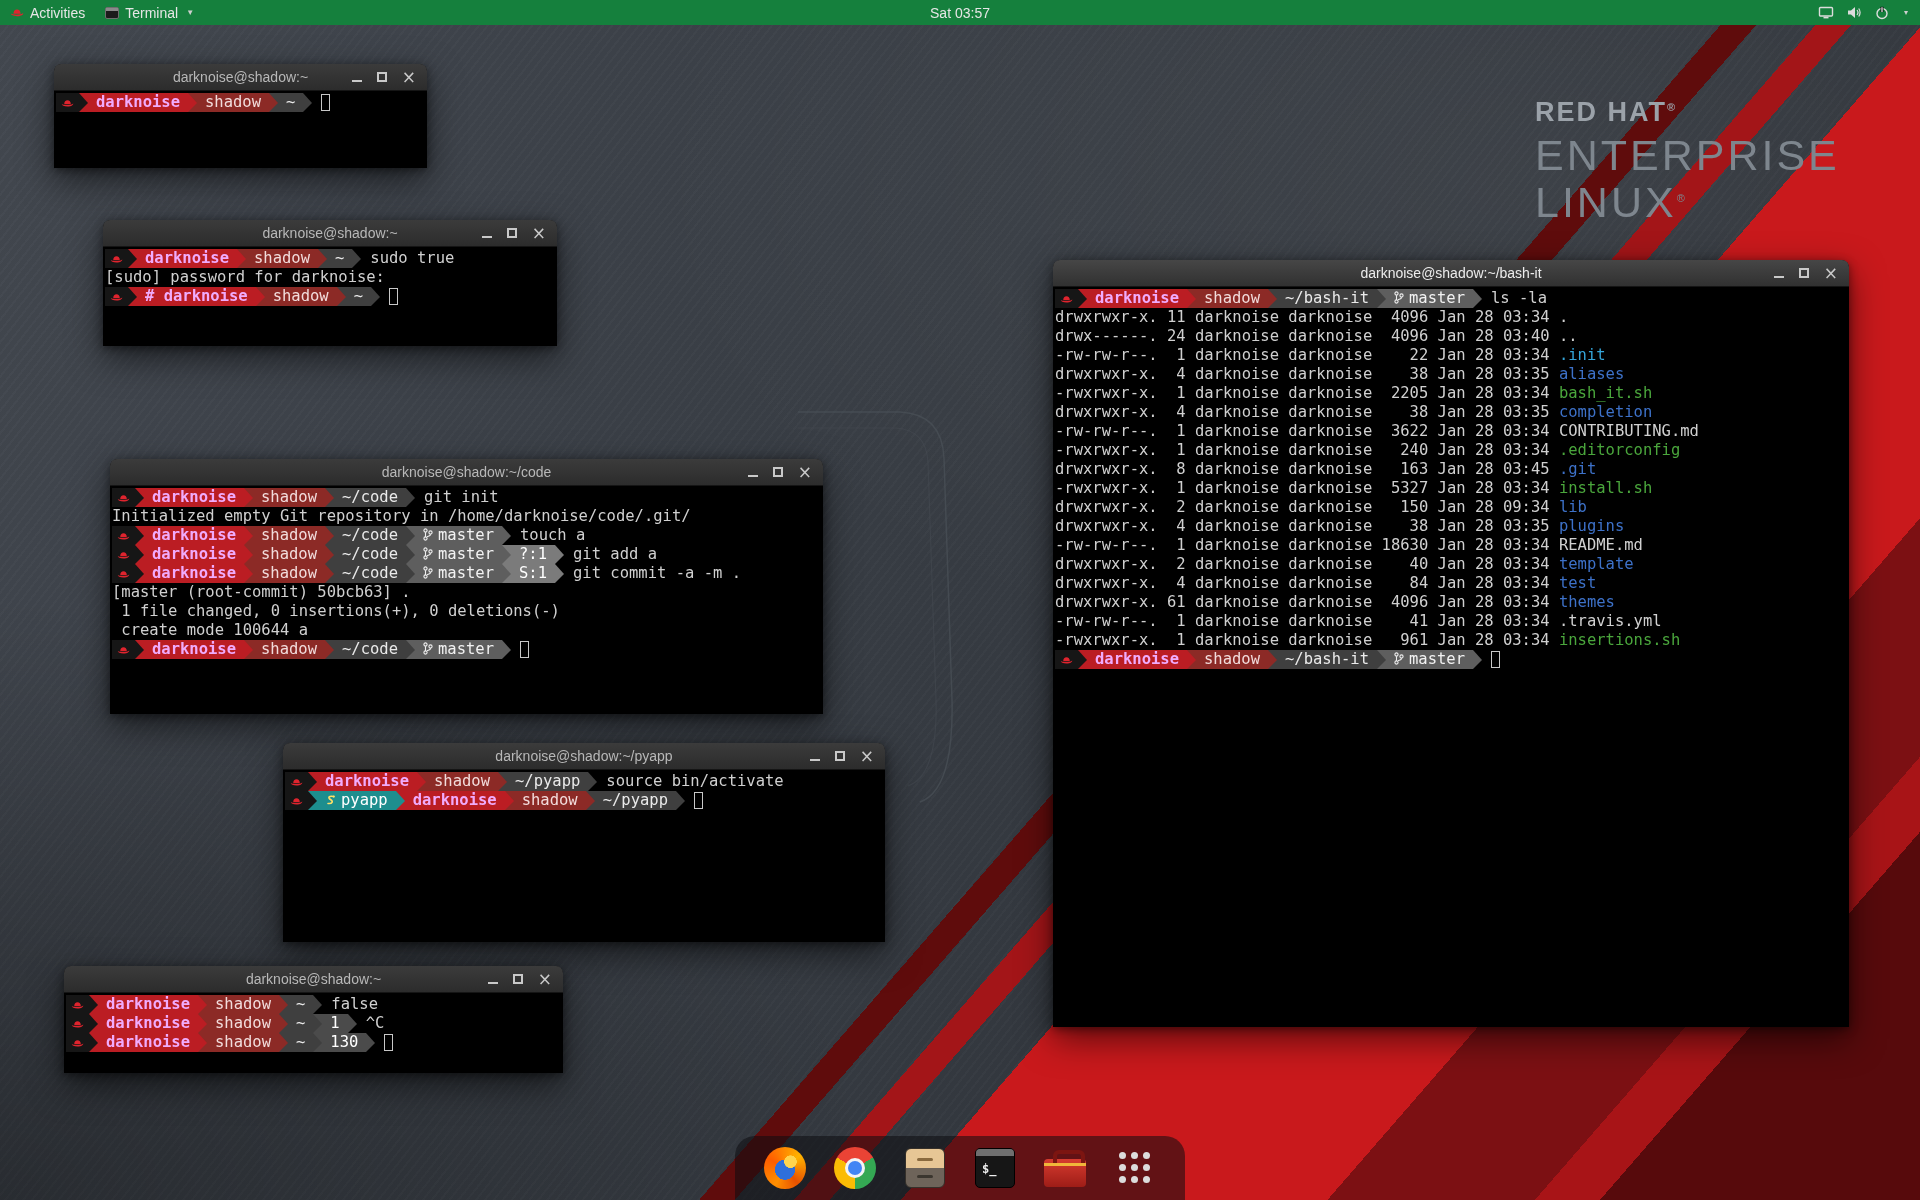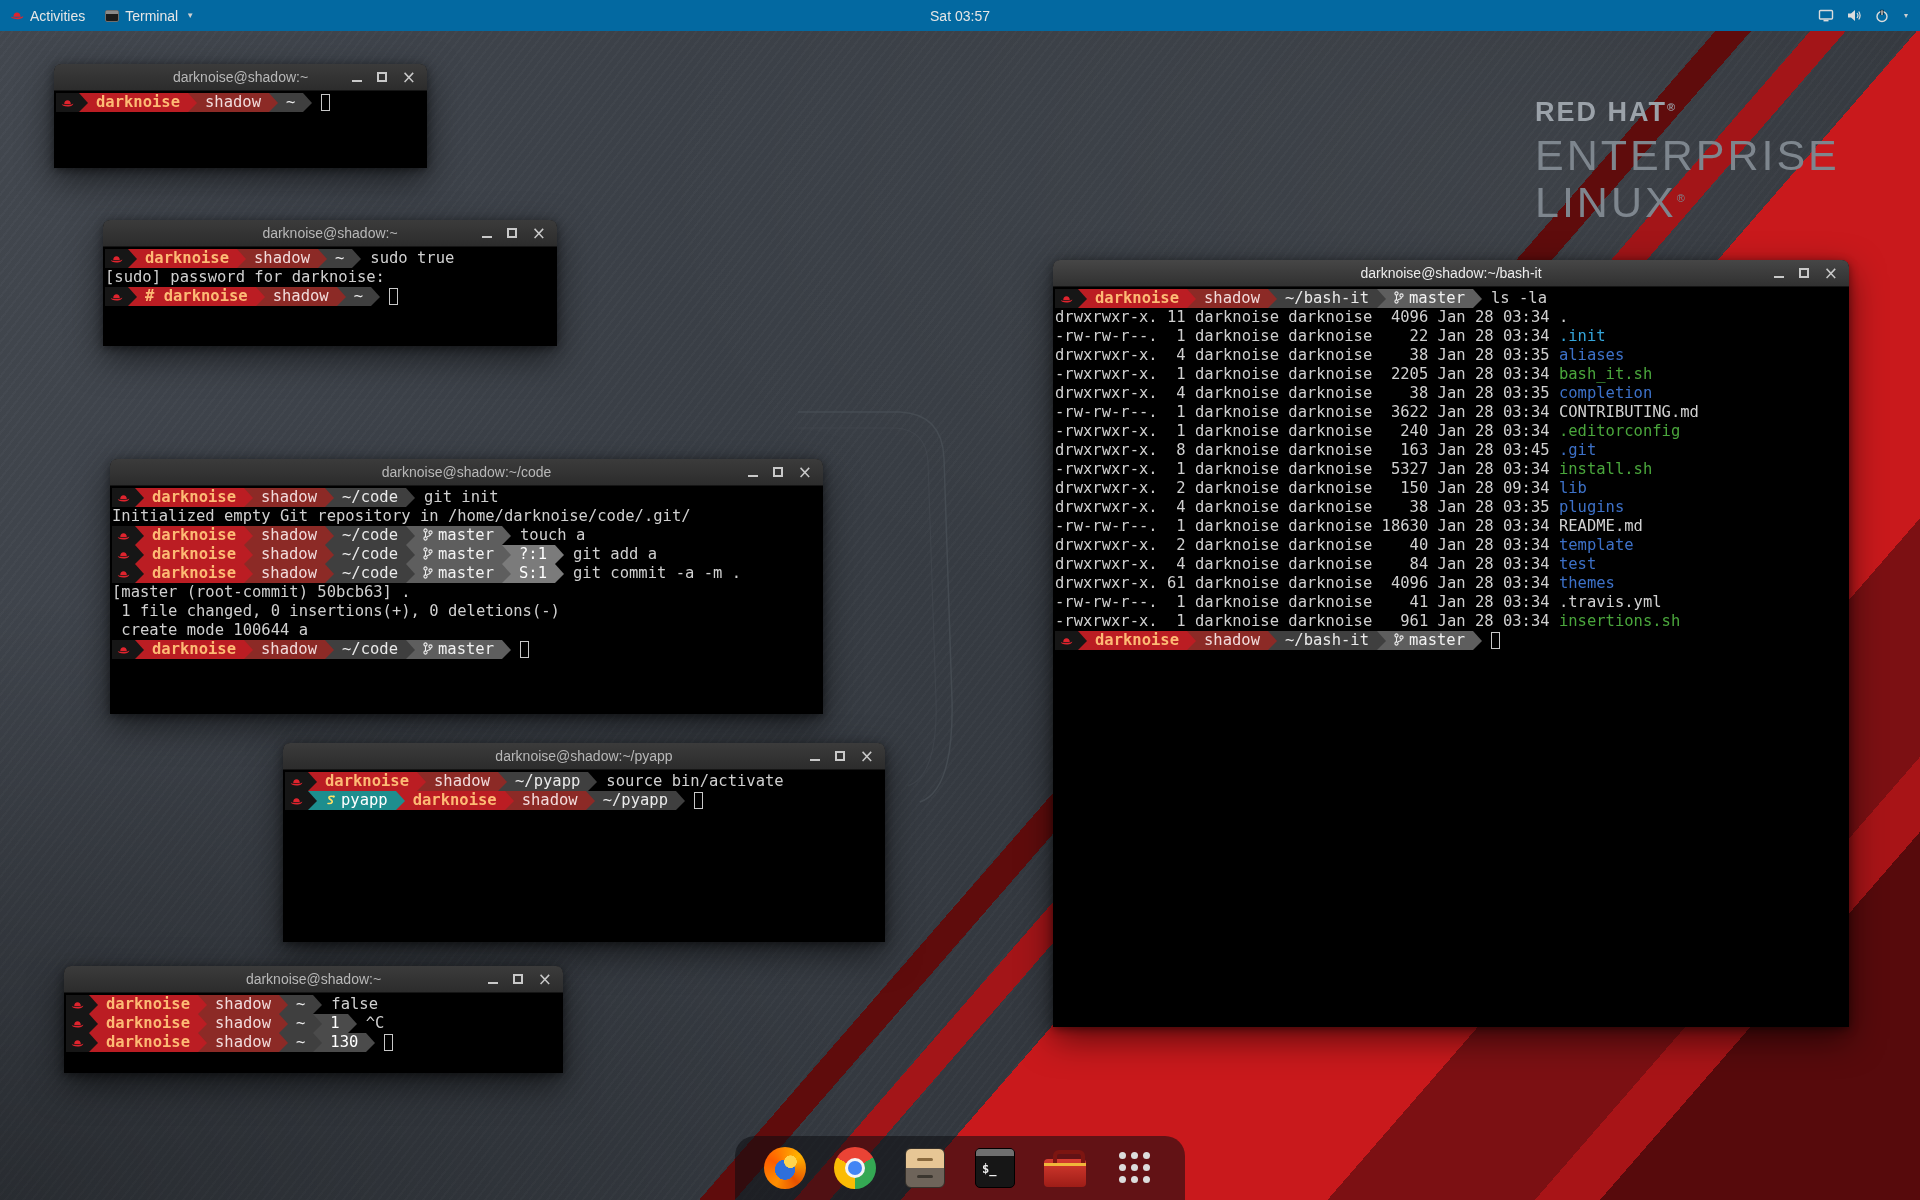--- a/index.html
+++ b/index.html
@@ -18,21 +18,21 @@
       transparent 60% 62%,
       #a31518 62% 63.2%,
       transparent 63.2% 65.6%,
       #c9191c 65.6% 80%,
       #7c1013 80% 87%,
       #a81417 87% 89.2%,
       #570a0c 89.2% 100%);}
   .wall-lines{position:absolute;left:0;top:0;z-index:1;pointer-events:none}
 
   
-  .topbar{position:absolute;top:0;left:0;right:0;height:31px;background:#0369a1;color:#e6e6e6;
+  .topbar{position:absolute;top:0;left:0;right:0;height:25px;background:#15803d;color:#e6e6e6;
     display:flex;align-items:center;z-index:60;font-size:14px}
   .tb-item{display:flex;align-items:center;gap:6px;height:100%;padding:0 10px;cursor:pointer}
   .tb-fedora svg{display:block}
   .tb-caret{font-size:8px;color:#cfcfcf;margin-left:2px}
   .tb-term-ico{width:14px;height:12px;background:#1b1b1b;border:1px solid #6e6e6e;border-radius:2px;position:relative}
   .tb-term-ico::before{content:'';position:absolute;top:0;left:0;right:0;height:3px;background:#8a8a8a}
   .tb-clock{position:absolute;left:50%;transform:translateX(-50%);cursor:pointer}
   .tb-right{margin-left:auto;display:flex;align-items:center;gap:13px;padding-right:12px;height:100%;cursor:pointer}
   .tb-right svg{display:block}
 
@@ -55,21 +55,21 @@
   .wbtn{cursor:pointer;display:inline-block}
   .bmin{width:10px;height:9px;border-bottom:2px solid #c9c9c9}
   .bmax{width:10px;height:10px;border:2px solid #c9c9c9}
   .bclose{font-size:17px;line-height:14px;font-family:"DejaVu Sans",sans-serif}
   .term{position:absolute;top:27px;left:0;right:0;bottom:0;background:#000;padding:2px 2px;overflow:hidden;
     font-family:"DejaVu Sans Mono",monospace;font-size:15.5px;color:var(--terminal-fg,#d0d0d0)}
   .tline{white-space:pre;height:19px;line-height:19px}
   .plseg{display:inline-block;height:19px;line-height:19px;padding:0 8px;vertical-align:top}
   .seg-hat{padding:0 5px}
   .plseg svg{vertical-align:-1px}
-  .seg-user{color:#fdba74;font-weight:bold}
+  .seg-user{color:#f0abfc;font-weight:bold}
   .seg-host{color:#f2dcdc}
   .seg-path{color:#eaeaea}
   .seg-git{color:#f2f2f2}
   .seg-gitst{color:#ffffff}
   .seg-exit{color:#ffffff}
   .seg-venv{color:#ffffff}
   .segicon{margin-right:5px}
   .plarrow{display:inline-block;width:9px;height:19px;vertical-align:top;position:relative;overflow:hidden}
   .plarrow i{position:absolute;left:0;top:0;width:0;height:0;
     border-top:10px solid transparent;border-bottom:9px solid transparent;border-left:9px solid transparent;display:block}
@@ -280,20 +280,21 @@
           <div class="tline"><span class="plseg seg-hat" style="background: rgb(22, 22, 22);"><svg width="13" height="10" viewBox="0 0 13 10">
                 <path d="M3.2 6.2 C3.2 3.6 4.6 2.2 6.5 2.2 C8.4 2.2 9.8 3.6 9.8 6.2 Z" fill="#e0242e"></path>
                 <path d="M0.8 6.0 C2.5 7.4 10.5 7.4 12.2 5.4 C12.6 6.8 10.4 8.4 6.5 8.4 C3.0 8.4 0.9 7.2 0.8 6.0 Z" fill="#e0242e"></path>
               </svg></span><span class="plarrow" style="background: rgb(187, 29, 35);"><i style="border-left-color: rgb(22, 22, 22);"></i></span><span class="plseg seg-user" style="background: rgb(187, 29, 35);">darknoise</span><span class="plarrow" style="background: rgb(140, 42, 38);"><i style="border-left-color: rgb(187, 29, 35);"></i></span><span class="plseg seg-host" style="background: rgb(140, 42, 38);">shadow</span><span class="plarrow" style="background: rgb(63, 63, 63);"><i style="border-left-color: rgb(140, 42, 38);"></i></span><span class="plseg seg-path" style="background: rgb(63, 63, 63);">~/bash-it</span><span class="plarrow" style="background: rgb(94, 94, 94);"><i style="border-left-color: rgb(63, 63, 63);"></i></span><span class="plseg seg-git" style="background: rgb(94, 94, 94);"><span class="segicon"><svg width="10" height="13" viewBox="0 0 10 13">
                   <circle cx="2.5" cy="2.5" r="1.6" fill="none" stroke="#eeeeee" stroke-width="1.1"></circle>
                   <circle cx="2.5" cy="10.5" r="1.6" fill="none" stroke="#eeeeee" stroke-width="1.1"></circle>
                   <circle cx="7.5" cy="4.5" r="1.6" fill="none" stroke="#eeeeee" stroke-width="1.1"></circle>
                   <path d="M2.5 4.2 V8.9 M7.5 6.2 C7.5 8 5.5 8.2 4 8.6" fill="none" stroke="#eeeeee" stroke-width="1.1"></path>
                 </svg></span>master</span><span class="plarrow" style="background: transparent;"><i style="border-left-color: rgb(94, 94, 94);"></i></span><span class="cmdtext">ls -la</span></div>
           <div class="tline"><span class="outtext">drwxrwxr-x. 11 darknoise darknoise  4096 Jan 28 03:34 .</span></div>
+          <div class="tline"><span class="outtext">drwx------. 24 darknoise darknoise  4096 Jan 28 03:40 ..</span></div>
           <div class="tline"><span class="outtext">-rw-rw-r--.  1 darknoise darknoise    22 Jan 28 03:34 </span><span class="ftext f-cyan">.init</span></div>
           <div class="tline"><span class="outtext">drwxrwxr-x.  4 darknoise darknoise    38 Jan 28 03:35 </span><span class="ftext f-dir">aliases</span></div>
           <div class="tline"><span class="outtext">-rwxrwxr-x.  1 darknoise darknoise  2205 Jan 28 03:34 </span><span class="ftext f-exec">bash_it.sh</span></div>
           <div class="tline"><span class="outtext">drwxrwxr-x.  4 darknoise darknoise    38 Jan 28 03:35 </span><span class="ftext f-dir">completion</span></div>
           <div class="tline"><span class="outtext">-rw-rw-r--.  1 darknoise darknoise  3622 Jan 28 03:34 CONTRIBUTING.md</span></div>
           <div class="tline"><span class="outtext">-rwxrwxr-x.  1 darknoise darknoise   240 Jan 28 03:34 </span><span class="ftext f-exec">.editorconfig</span></div>
           <div class="tline"><span class="outtext">drwxrwxr-x.  8 darknoise darknoise   163 Jan 28 03:45 </span><span class="ftext f-dir">.git</span></div>
           <div class="tline"><span class="outtext">-rwxrwxr-x.  1 darknoise darknoise  5327 Jan 28 03:34 </span><span class="ftext f-exec">install.sh</span></div>
           <div class="tline"><span class="outtext">drwxrwxr-x.  2 darknoise darknoise   150 Jan 28 09:34 </span><span class="ftext f-dir">lib</span></div>
           <div class="tline"><span class="outtext">drwxrwxr-x.  4 darknoise darknoise    38 Jan 28 03:35 </span><span class="ftext f-dir">plugins</span></div>

